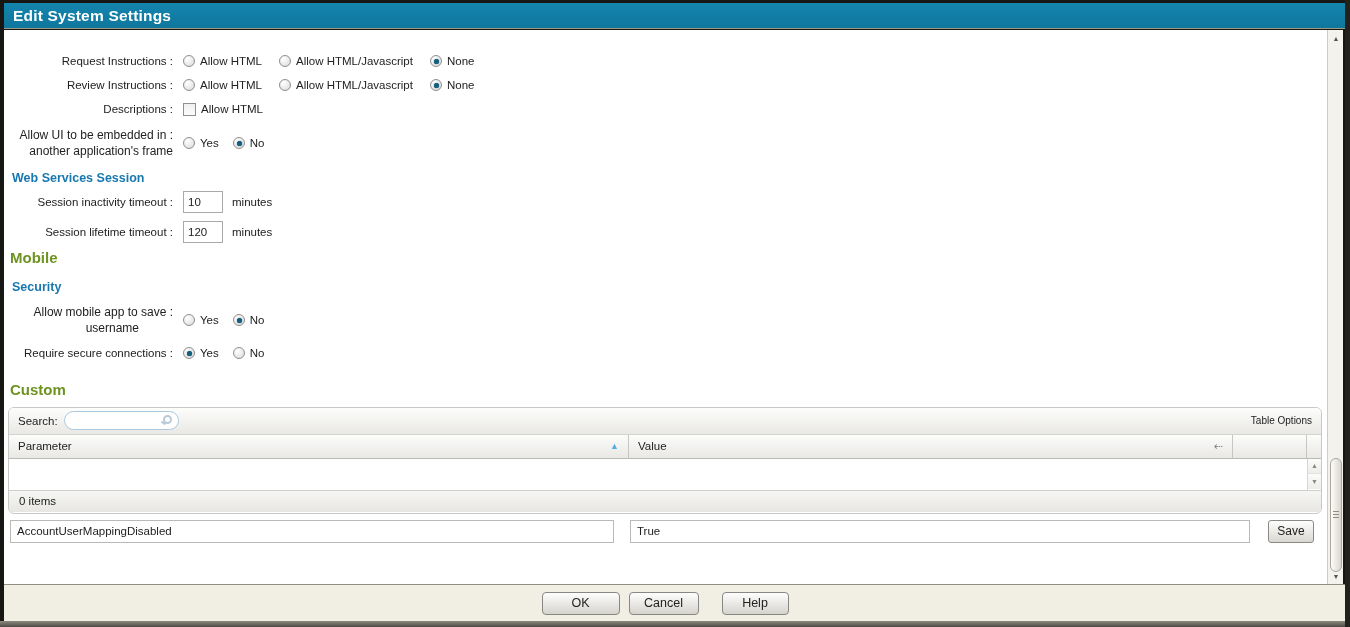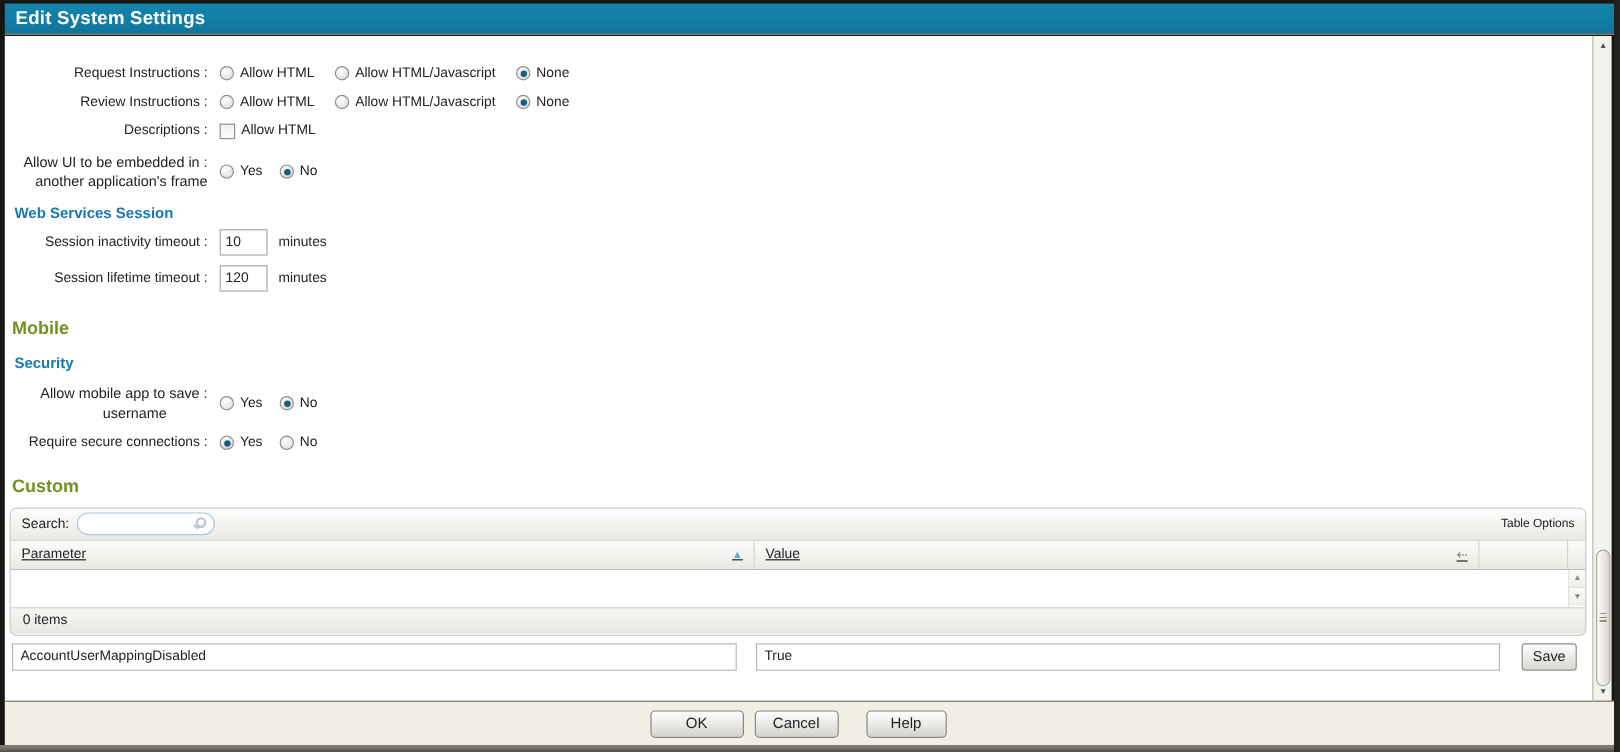--- a/index.html
+++ b/index.html
@@ -42,21 +42,21 @@
     border-radius:10px; background:#fff; display:flex; align-items:center; }
   .search-pill input { border:none; outline:none; background:transparent; width:88px; height:15px;
     margin-left:8px; font-size:11px; font-family:"Liberation Sans", sans-serif; }
   .mag { position:absolute; right:6px; top:3px; width:9px; height:9px; border:2px solid #b9c9d6; border-radius:50%; }
   .mag::after { content:""; position:absolute; left:-4px; top:5px; width:5px; height:2px;
     background:#b9c9d6; transform:rotate(35deg); }
   .table-options { margin-left:auto; font-size:10px; color:#222; }
 
   .thead { height:25px; display:flex; border-top:1px solid #d4d4d0; border-bottom:1px solid #b9b9b5; }
   .th { background:linear-gradient(#fcfcfb,#e9e8e4); border-right:1px solid #c6c6c2; display:flex;
-    align-items:center; font-size:11.5px; color:#222; padding:0 9px;text-decoration:underline; }
+    align-items:center; font-size:11.5px; color:#222; padding:0 9px; }
   .th-param { width:620px; }
   .th-value { width:604px; }
   .th-blank { flex:1; }
   .th-gutter { width:14px; border-right:none; padding:0; }
   .sort-asc { margin-left:auto; color:#56aede; font-size:9px; }
   .col-handle { margin-left:auto; color:#8a8a85; font-size:11px; }
 
   .tbody { height:31px; display:flex; background:#fff; }
   .tbody .rows { flex:1; }
   .vscroll-inner { width:14px; border-left:1px solid #d6d6d2; display:flex; flex-direction:column; }
@@ -96,21 +96,21 @@
     background:linear-gradient(#fefefe,#d5d3cc); font-size:12.5px; color:#222;
     font-family:"Liberation Sans", sans-serif; }
   .btn-ok { width:78px; } .btn-cancel { width:70px; margin-right:14px; } .btn-help { width:67px; }
 
   .bottomstrip { position:absolute; left:0; bottom:0; width:1350px; height:6px;
     background:linear-gradient(#8d8a80,#4c4a43); }
   .rightborder { position:absolute; right:0; top:0; width:5px; height:627px; background:#22211d; }
 
   
   .mt7{margin-top:24px}.mt9{margin-top:9px}.mt10{margin-top:10px}.mt12{margin-top:12px}
-  .mt6{margin-top:6px}.mt8{margin-top:8px}.mt14{margin-top:14px}.mt20{margin-top:20px}.mt22{margin-top:22px}
+  .mt6{margin-top:6px}.mt8{margin-top:8px}.mt14{margin-top:14px}.mt20{margin-top:20px}.mt22{margin-top:6px}
   .pr30{padding-right:34px}
 </style>
 </head>
 <body>
 
 <div class="window">
 
   <div class="titlebar">
     <span class="title">Edit System Settings</span>
   </div>

